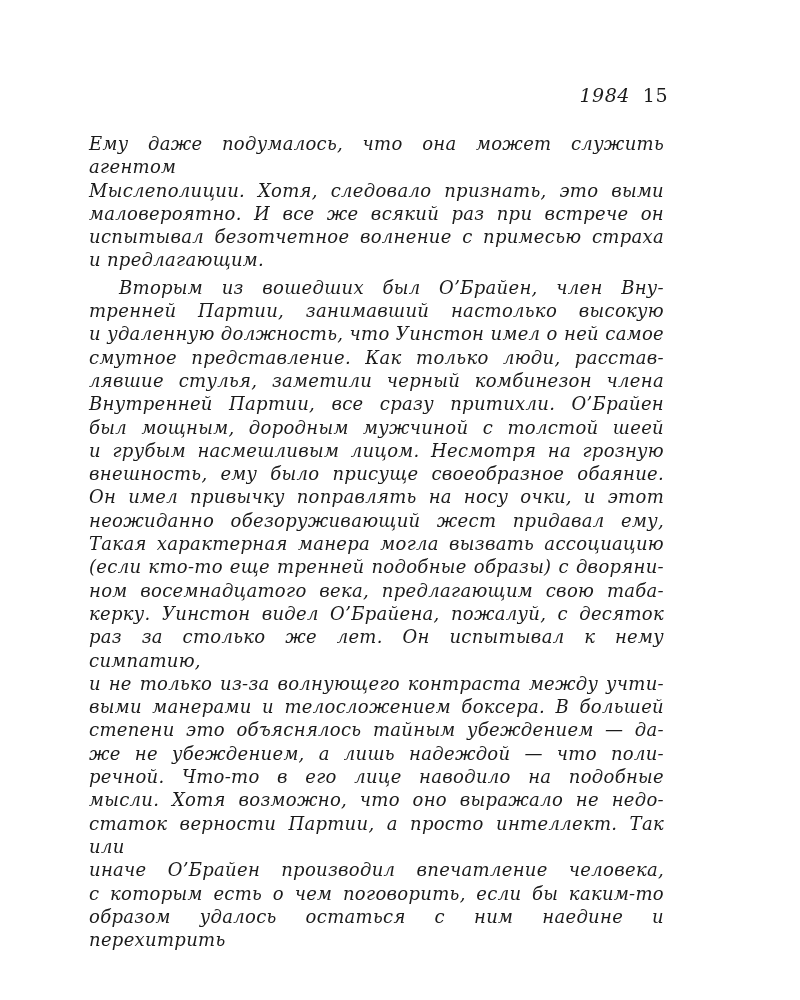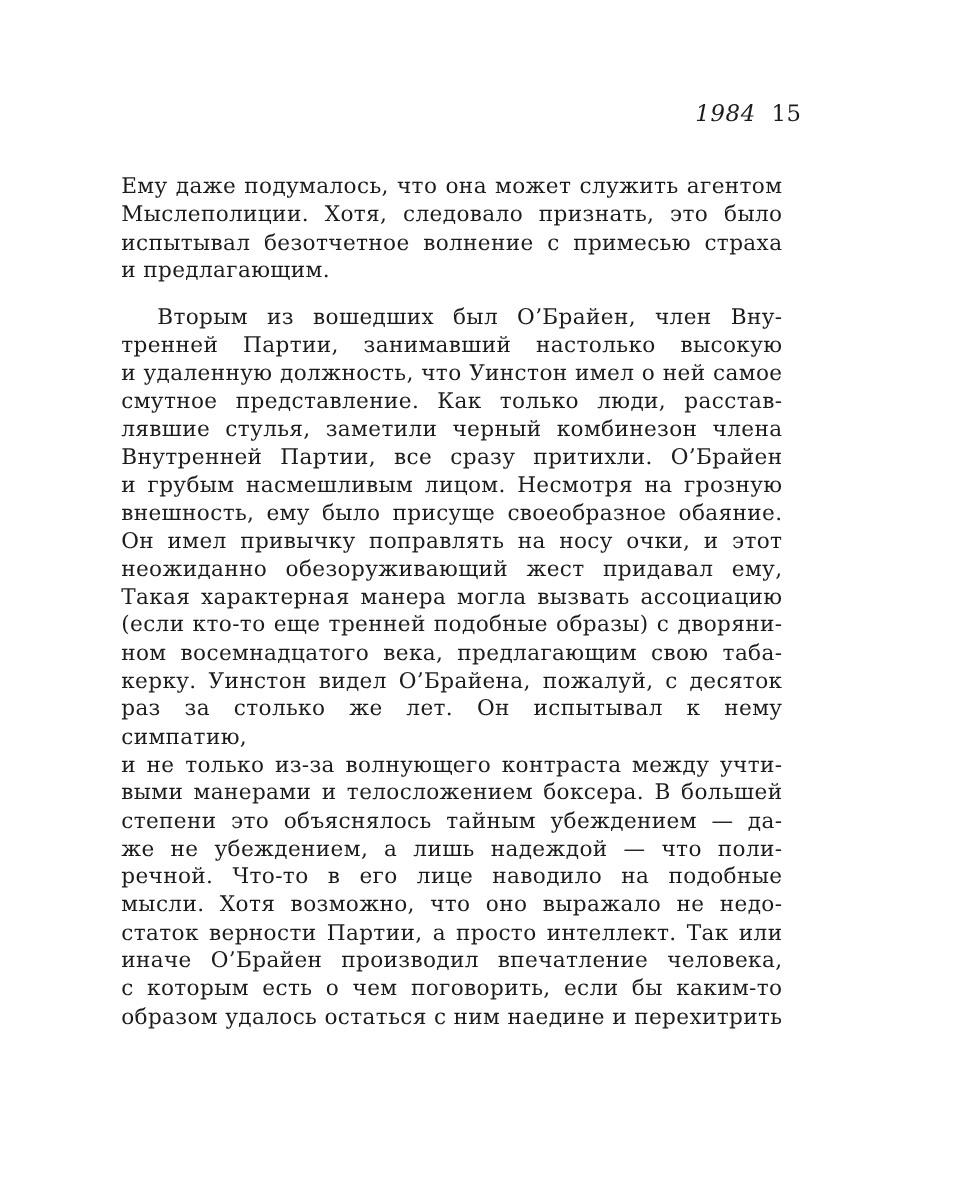--- a/index.html
+++ b/index.html
@@ -37,22 +37,23 @@
   .text-block {
     position: absolute;
     top: 128px;
     left: 85px;
     width: 583px;
     font-size: 18px;
     line-height: 23.3px;
     letter-spacing: 0.3px;
   }
   .paragraph {
-    margin: 16px;
+    margin: 4px;
     padding: 0;
+    font-style: italic;
   }
   .line {
     text-align: justify;
     text-align-last: justify;
     white-space: normal;
   }
   .line.no-just {
     text-align-last: left;
   }
   .line.indent {
@@ -62,31 +63,33 @@
 </head>
 <body>
 
 <div class="page">
   <div class="running-head">
     <span class="book-title">1984</span><span class="head-gap"></span><span class="page-num">15</span>
   </div>
   <div class="text-block">
       <div class="paragraph">
         <div class="line">Ему даже подумалось, что она может служить агентом</div>
-        <div class="line">Мыслеполиции. Хотя, следовало признать, это было</div>
+        <div class="line">Мыслеполиции. Хотя, следовало признать, это выми</div>
+        <div class="line">маловероятно. И все же всякий раз при встрече он</div>
         <div class="line">испытывал безотчетное волнение с примесью страха</div>
         <div class="line no-just">и предлагающим.</div>
       </div>
       <div class="paragraph">
         <div class="line indent">Вторым из вошедших был О’Брайен, член Вну-</div>
         <div class="line">тренней Партии, занимавший настолько высокую</div>
         <div class="line">и удаленную должность, что Уинстон имел о ней самое</div>
         <div class="line">смутное представление. Как только люди, расстав-</div>
         <div class="line">лявшие стулья, заметили черный комбинезон члена</div>
         <div class="line">Внутренней Партии, все сразу притихли. О’Брайен</div>
+        <div class="line">был мощным, дородным мужчиной с толстой шеей</div>
         <div class="line">и грубым насмешливым лицом. Несмотря на грозную</div>
         <div class="line">внешность, ему было присуще своеобразное обаяние.</div>
         <div class="line">Он имел привычку поправлять на носу очки, и этот</div>
         <div class="line">неожиданно обезоруживающий жест придавал ему,</div>
         <div class="line">Такая характерная манера могла вызвать ассоциацию</div>
         <div class="line">(если кто-то еще тренней подобные образы) с дворяни-</div>
         <div class="line">ном восемнадцатого века, предлагающим свою таба-</div>
         <div class="line">керку. Уинстон видел О’Брайена, пожалуй, с десяток</div>
         <div class="line">раз за столько же лет. Он испытывал к нему симпатию,</div>
         <div class="line">и не только из-за волнующего контраста между учти-</div>

